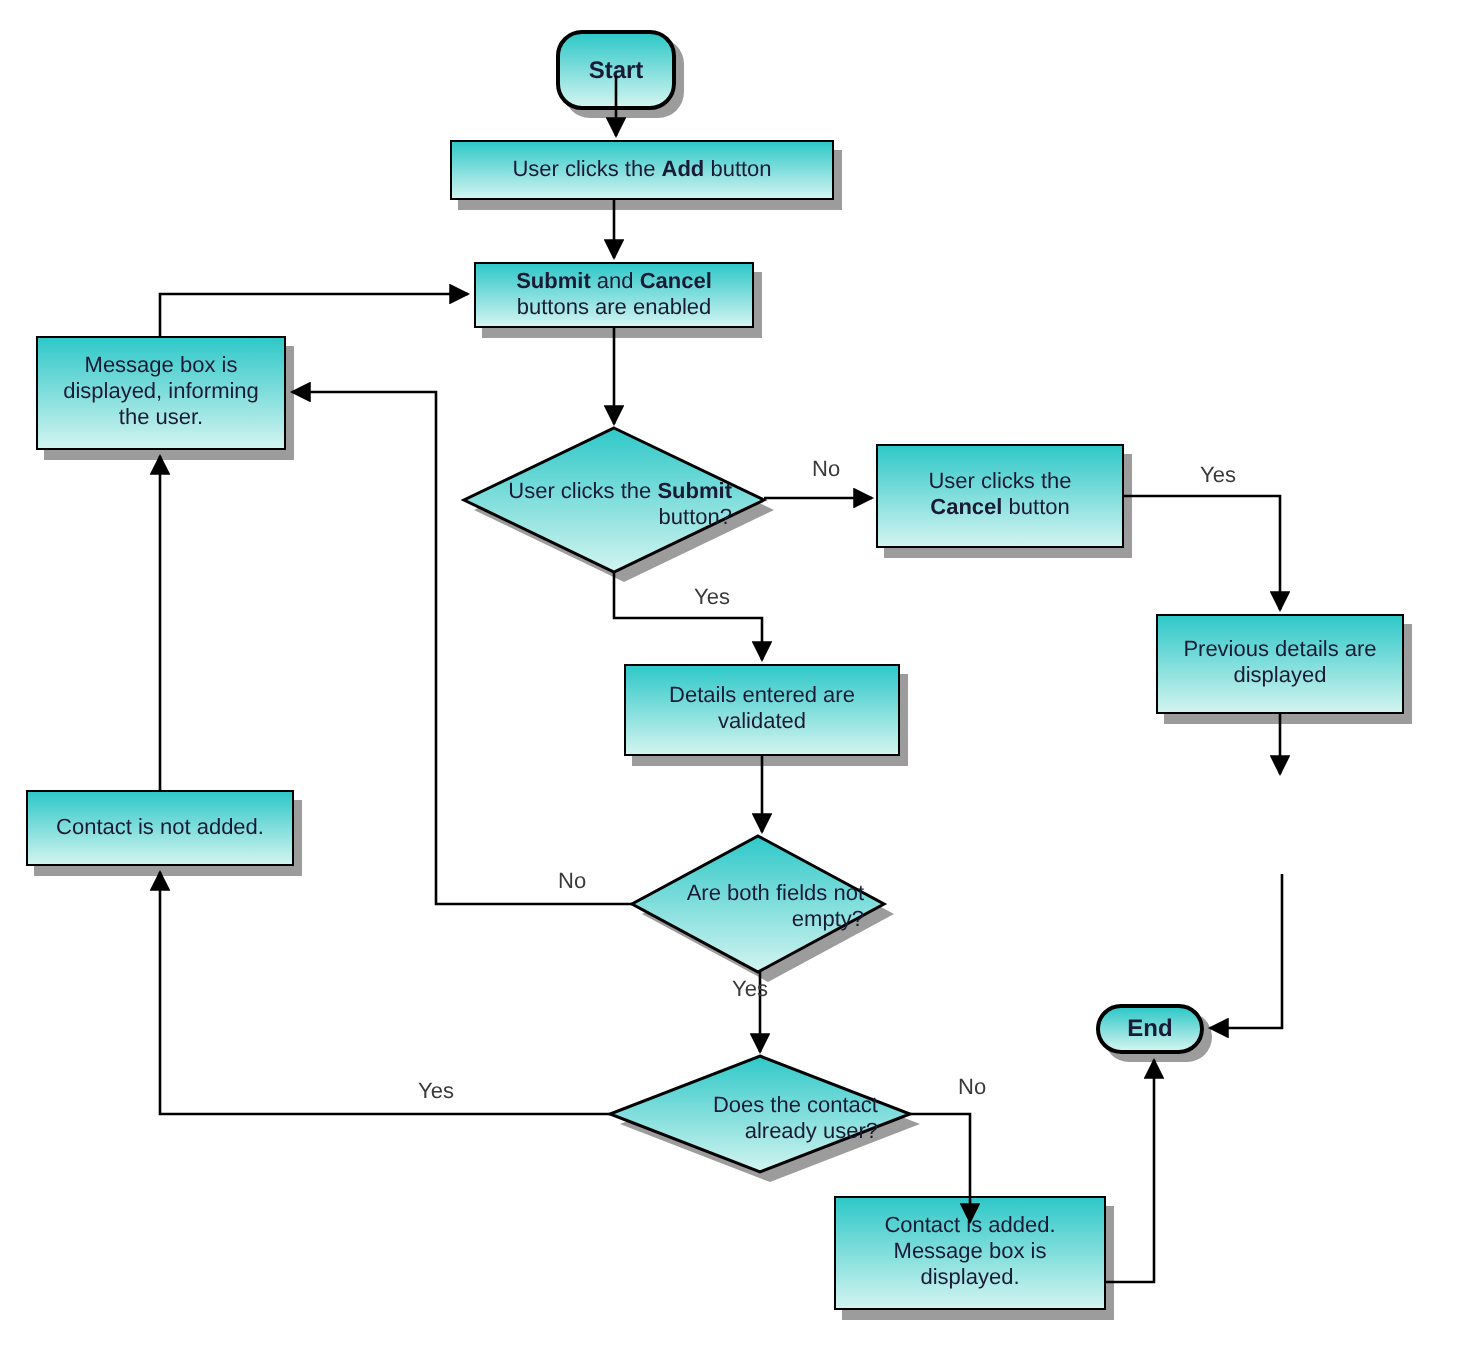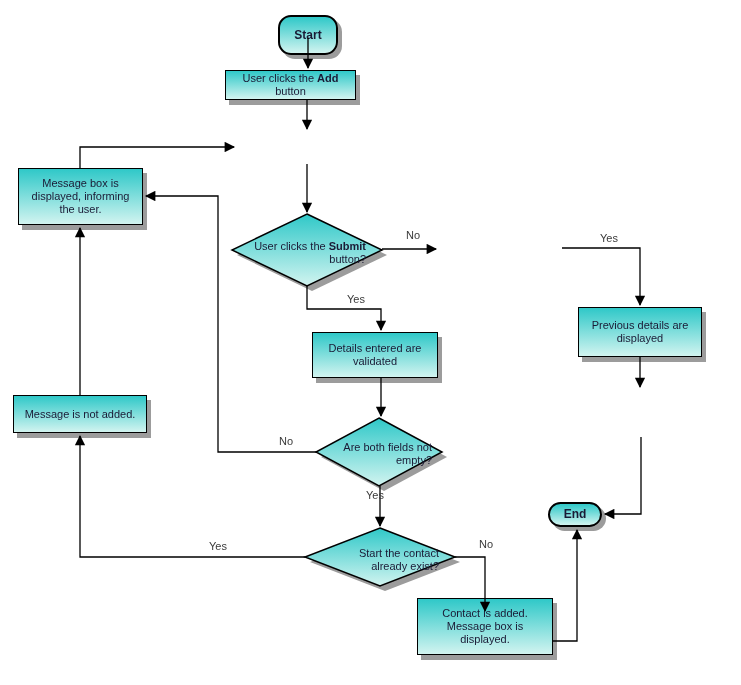--- a/index.html
+++ b/index.html
@@ -38,41 +38,47 @@
 <div id="canvas">
 
   <div class="node terminator" style="left:278px;top:15px;width:60px;height:40px">
     <span>Start</span>
   </div>
 
   <div class="node terminator" style="left:548px;top:502px;width:54px;height:25px">
     <span>End</span>
   </div>
 
-  <div class="node" style="left:225px;top:70px;width:131px;height:30px">
+  <div class="node" style="left:225px;top:70px;width:192px;height:30px">
     <span><span>User clicks the </span><b>Add</b><span> button</span></span>
   </div>
 
+  <div class="node" style="left:237px;top:131px;width:140px;height:33px;padding:0 4px">
+    <span><b>Submit</b><span> and </span><b>Cancel</b><span> buttons are enabled</span></span>
+  </div>
 
+  <div class="node" style="left:438px;top:222px;width:124px;height:52px;padding:0 12px">
+    <span><span>User clicks the </span><b>Cancel</b><span> button</span></span>
+  </div>
 
   <div class="node" style="left:578px;top:307px;width:124px;height:50px;padding:16px 8px">
     <span>Previous details are displayed</span>
   </div>
 
 
-  <div class="node" style="left:312px;top:332px;width:126px;height:46px;padding:0 15px">
+  <div class="node" style="left:312px;top:332px;width:138px;height:46px;padding:0 15px">
     <span>Details entered are validated</span>
   </div>
 
   <div class="node" style="left:18px;top:168px;width:125px;height:57px;padding:14px 4px">
     <span>Message box is displayed, informing the user.</span>
   </div>
 
   <div class="node" style="left:13px;top:395px;width:134px;height:38px">
-    <span>Message is not added.</span>
+    <span>Contact is not added.</span>
   </div>
 
   <div class="node" style="left:417px;top:598px;width:136px;height:57px;padding:0 14px">
     <span>Contact is added. Message box is displayed.</span>
   </div>
 
   <div class="diamond" style="left:229px;top:211px;width:162px;height:84px">
     <svg width="162" height="84">
       <defs>
         <linearGradient id="nodeGrad" x1="0" y1="0" x2="0" y2="1">
@@ -97,21 +103,21 @@
         <span class="inner" style="width:100px">Are both fields not empty?</span>
       </div>
   </div>
 
   <div class="diamond" style="left:302px;top:525px;width:162px;height:70px">
     <svg width="162" height="70">
       <polygon points="83,8 158,37 83,66 8,37" fill="#9c9c9c"></polygon>
       <polygon points="78,3 153,32 78,61 3,32" fill="url(#nodeGrad)" stroke="#000" stroke-width="1.5"></polygon>
     </svg>
     <div class="dtext">
-        <span class="inner" style="width:112px">Start the contact already exist?</span>
+        <span class="inner" style="width:112px">Does the contact already user?</span>
       </div>
   </div>
 
   <svg id="wires" width="741" height="685">
     <defs>
       <marker id="arrow" viewBox="0 0 10 10" refX="9" refY="5" markerWidth="11" markerHeight="8" orient="auto">
         <path d="M0,0 L10,5 L0,10 z" fill="#000"></path>
       </marker>
     </defs>
     <polyline points="308,38 308,68" marker-end="url(#arrow)"></polyline>

